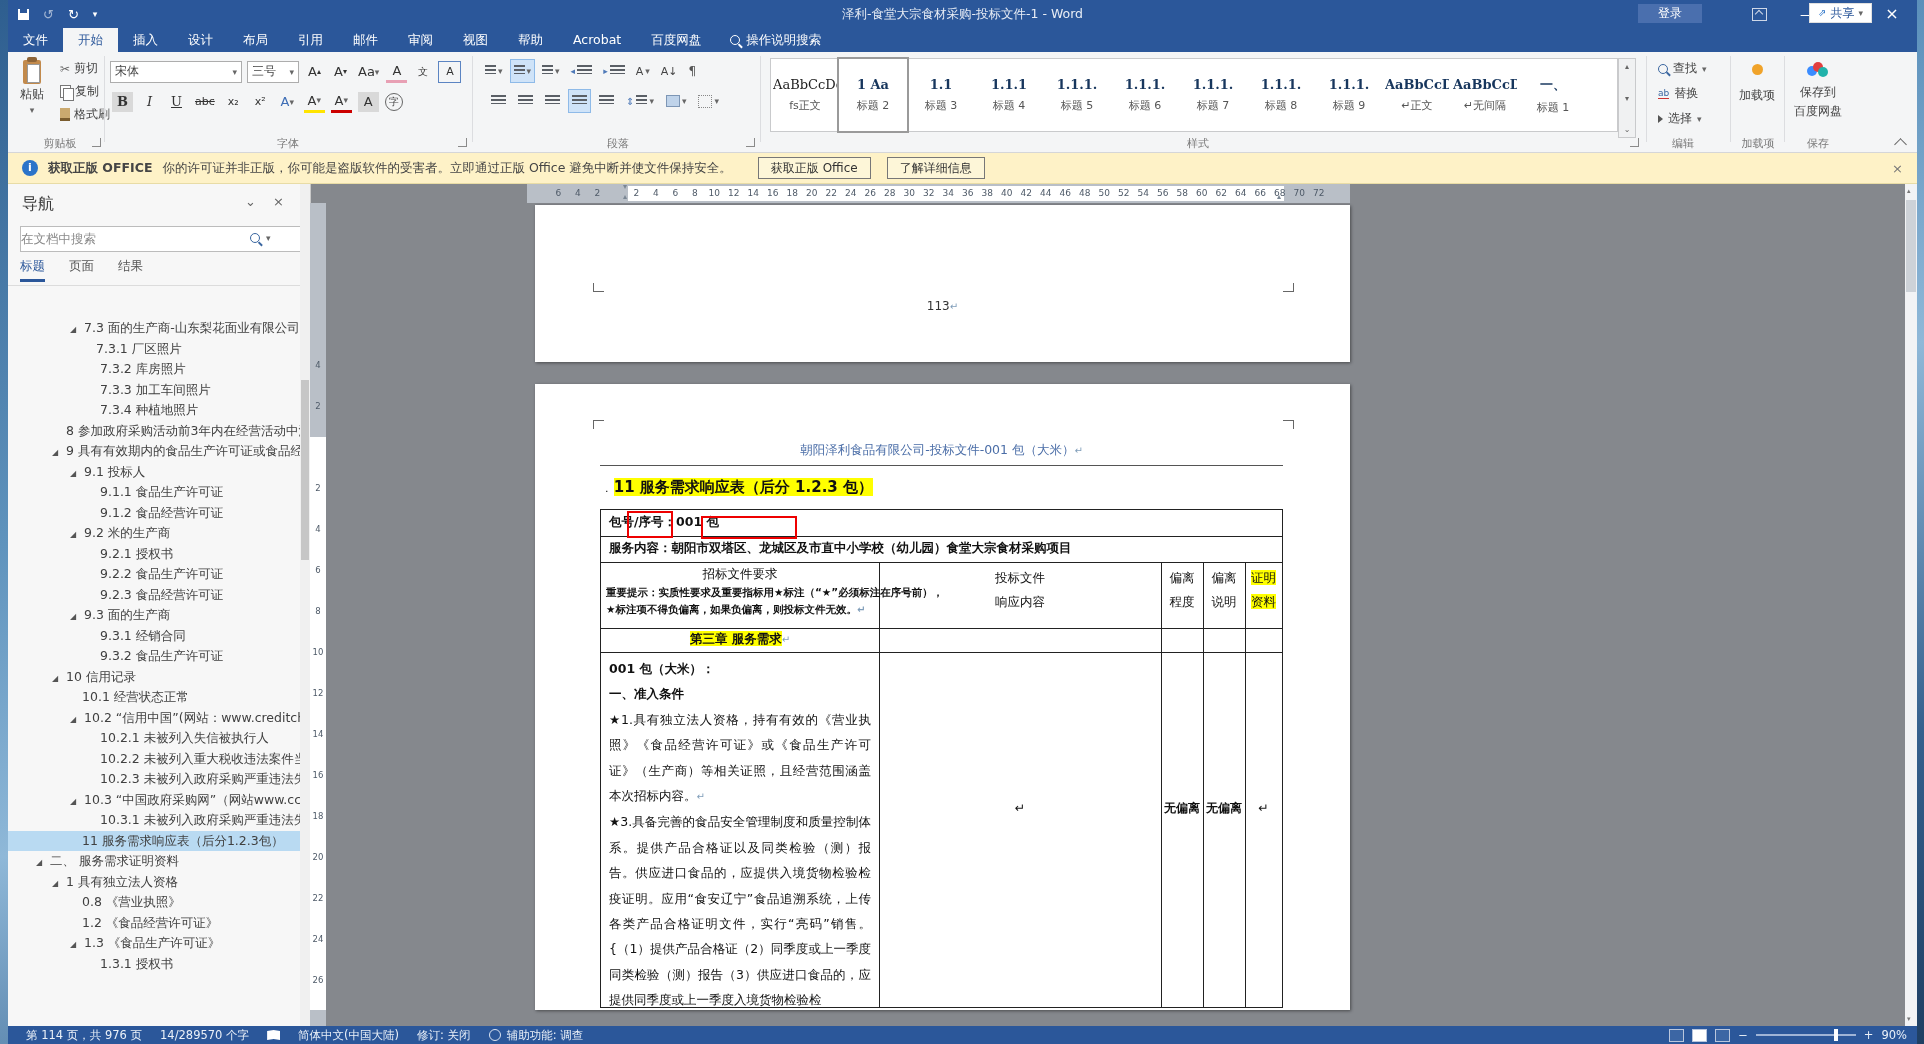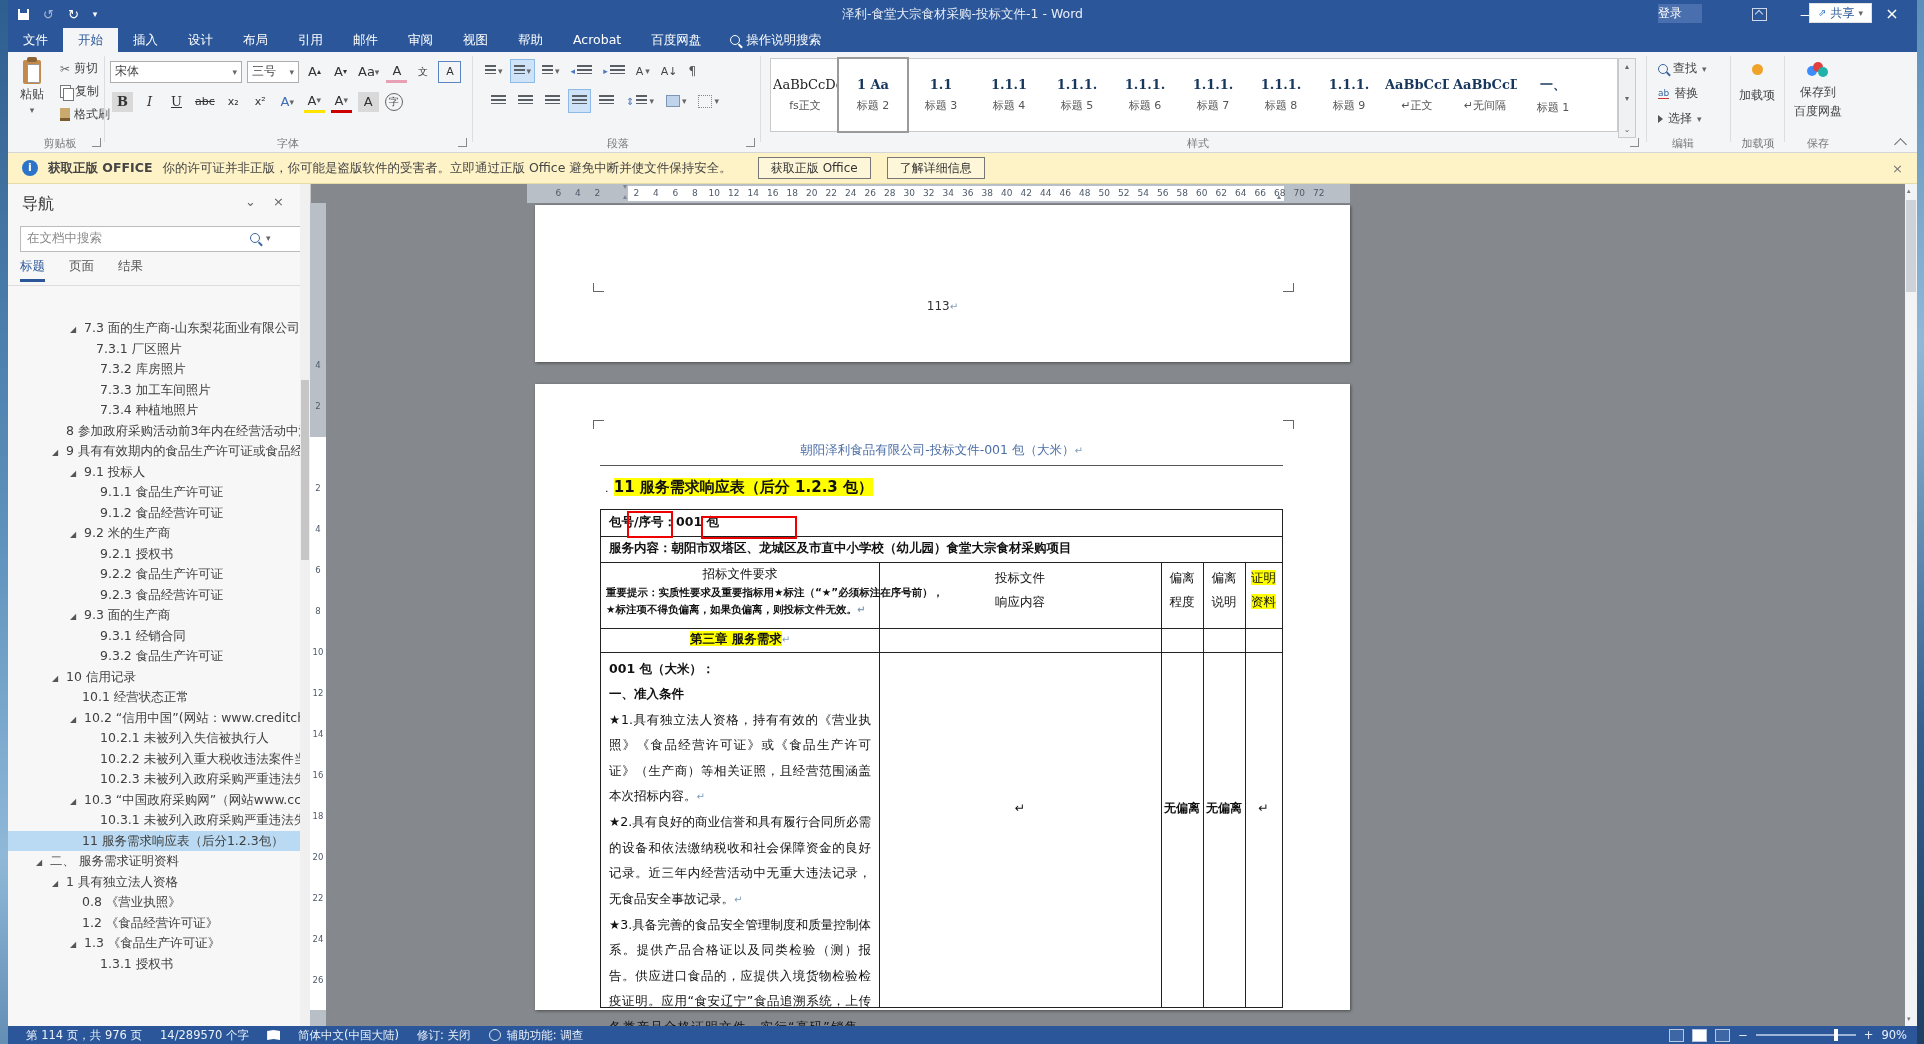--- a/index.html
+++ b/index.html
@@ -8,21 +8,21 @@
        background:linear-gradient(165deg,#2e5e8f 0%,#5f93bd 35%,#8fb8d8 55%,#35608d 80%,#1f3f63 100%);}
   .t{position:absolute;white-space:nowrap}
   .win{position:absolute;left:8px;top:0;width:1909px;height:1044px;background:#f4f5f6}
   
   .titlebar{position:absolute;left:0;top:0;width:100%;height:28px;background:#2b579a;color:#fff}
   .qat{position:absolute;left:10px;top:0;height:28px;display:flex;align-items:center;gap:14px;font-size:13px}
   .qat .dis{opacity:.55}
   .sav{width:11px;height:11px;background:#fff;position:relative;display:inline-block}
   .sav::after{content:"";position:absolute;left:2px;top:0;width:7px;height:4px;background:#2b579a}
   .title-text{position:absolute;left:0;right:0;top:0;height:28px;line-height:28px;text-align:center;font-size:12.5px;color:#e8edf5}
-  .signin{position:absolute;right:215px;top:4px;width:44px;height:19px;line-height:19px;text-align:left;
+  .signin{position:absolute;right:215px;top:4px;width:64px;height:19px;line-height:19px;text-align:center;
           font-size:12px;background:#4a6fae;color:#fff}
   .wctl{position:absolute;top:0;height:28px;width:30px;text-align:center;line-height:28px;font-size:14px;color:#fff}
   .ribopt{position:absolute;right:150px;top:8px;width:13px;height:11px;border:1px solid #cfd8e8}
   .ribopt::after{content:"";position:absolute;left:3px;top:2px;width:5px;height:5px;border-left:1px solid #cfd8e8;border-top:1px solid #cfd8e8;transform:rotate(45deg)}
   .restore{position:absolute;right:70px;top:9px;width:9px;height:8px;border:1px solid #fff}
   .restore::before{content:"";position:absolute;left:2px;top:-3px;width:9px;height:8px;border-top:1px solid #fff;border-right:1px solid #fff}
   
   .tabrow{position:absolute;left:0;top:28px;width:100%;height:24px;background:#2b579a;display:flex;align-items:stretch;font-size:12.5px;color:#fff}
   .rtab{padding:0 15px;line-height:24px;cursor:default}
   .rtab.active{background:#f4f5f6;color:#2b579a}
@@ -79,21 +79,21 @@
   .lic-i{width:16px;height:16px;border-radius:50%;background:#2b74c9;color:#fff;font-size:11px;font-weight:bold;
          text-align:center;line-height:16px;margin:0 10px 0 14px}
   .lic-btn{height:20px;line-height:20px;padding:0 12px;border:1px solid #777;background:#fdf6d8;font-size:12px;color:#333;margin-left:16px}
   
   .main{position:absolute;left:0;top:184px;width:100%;height:842px;background:#85888d;overflow:hidden}
   
   .navpane{position:absolute;left:0;top:0;width:292px;height:100%;background:#f7f7f7;border-right:1px solid #c9c9c9;overflow:hidden}
   .nav-title{position:absolute;left:14px;top:10px;font-size:16px;color:#3b3b3b}
   .nav-x{position:absolute;top:10px;font-size:13px;color:#666}
   .nav-search{position:absolute;left:12px;top:42px;width:252px;height:24px;border:1px solid #bcbcbc;background:#fff;
-              font-size:12.5px;color:#7f1d1d;padding:0 36px 0 6px;font-family:Liberation Mono, monospace}
+              font-size:12.5px;color:#7f1d1d;padding:0 36px 0 0;font-family:Liberation Sans, sans-serif}
   .nav-search::placeholder{color:#8a8a8a}
   .ns-ic{position:absolute;top:49px;color:#666}
   .ntab{position:absolute;top:74px;font-size:12.5px;color:#555;padding-bottom:4px}
   .ntab.on{color:#2b579a;border-bottom:3px solid #2b579a}
   .navlist{position:absolute;left:0;top:134px;width:292px}
   .nrow{height:20.5px;line-height:20.5px;font-size:12.5px;color:#404040;white-space:nowrap;overflow:hidden}
   .nrow.sel{background:#b9daf2}
   .narrow{display:inline-block;width:14px;font-size:8px;color:#555}
   .nav-sb{position:absolute;left:292px;top:0;width:10px;height:100%;background:#f0f0f0;border-right:1px solid #c9c9c9}
   .nav-sb .thumb{position:absolute;left:1px;top:196px;width:8px;height:180px;background:#c6c6c6}
@@ -664,21 +664,20 @@
         <div class="tcell" style="left:644px;top:60px;width:37px;text-align:center"><span class="hl">证明</span></div>
         <div class="tcell" style="left:644px;top:84px;width:37px;text-align:center"><span class="hl">资料</span></div>
 
         <div class="tcell" style="left:0;top:121px;width:278px;text-align:center;font-weight:bold">
           <span class="hl">第三章  服务需求</span><span class="pilcrow" style="font-weight:normal">↵</span></div>
 
         <div class="body-block">
           <div style="font-weight:bold">001 包（大米）：</div>
           <div style="font-weight:bold">一、准入条件</div>
           <div><span>★1.具有独立法人资格，持有有效的《营业执照》《食品经营许可证》或《食品生产许可证》（生产商）等相关证照，且经营范围涵盖本次招标内容。</span><span class="pilcrow">↵</span></div>
-          <div><span>★2.具有良好的商业信誉和具有履行合同所必需的设备和依法缴纳税收和社会保障资金的良好记录。近三年内经营活动中无重大违法记录，无食品安全事故记录。</span><span class="pilcrow">↵</span></div>
           <div>★3.具备完善的食品安全管理制度和质量控制体系。提供产品合格证以及同类检验（测）报告。供应进口食品的，应提供入境货物检验检疫证明。应用“食安辽宁”食品追溯系统，上传各类产品合格证明文件，实行“亮码”销售。{（1）提供产品合格证（2）同季度或上一季度同类检验（测）报告（3）供应进口食品的，应提供同季度或上一季度入境货物检验检</div>
         </div>
         <div class="tcell pilcrow" style="left:278px;top:290px;width:282px;text-align:center">↵</div>
         <div class="tcell" style="left:560px;top:290px;width:42px;text-align:center;font-weight:bold;font-size:12px">无偏离</div>
         <div class="tcell" style="left:602px;top:290px;width:42px;text-align:center;font-weight:bold;font-size:12px">无偏离</div>
         <div class="tcell pilcrow" style="left:644px;top:290px;width:37px;text-align:center">↵</div>
       </div>
     </div>
 
     <div class="doc-sb">

